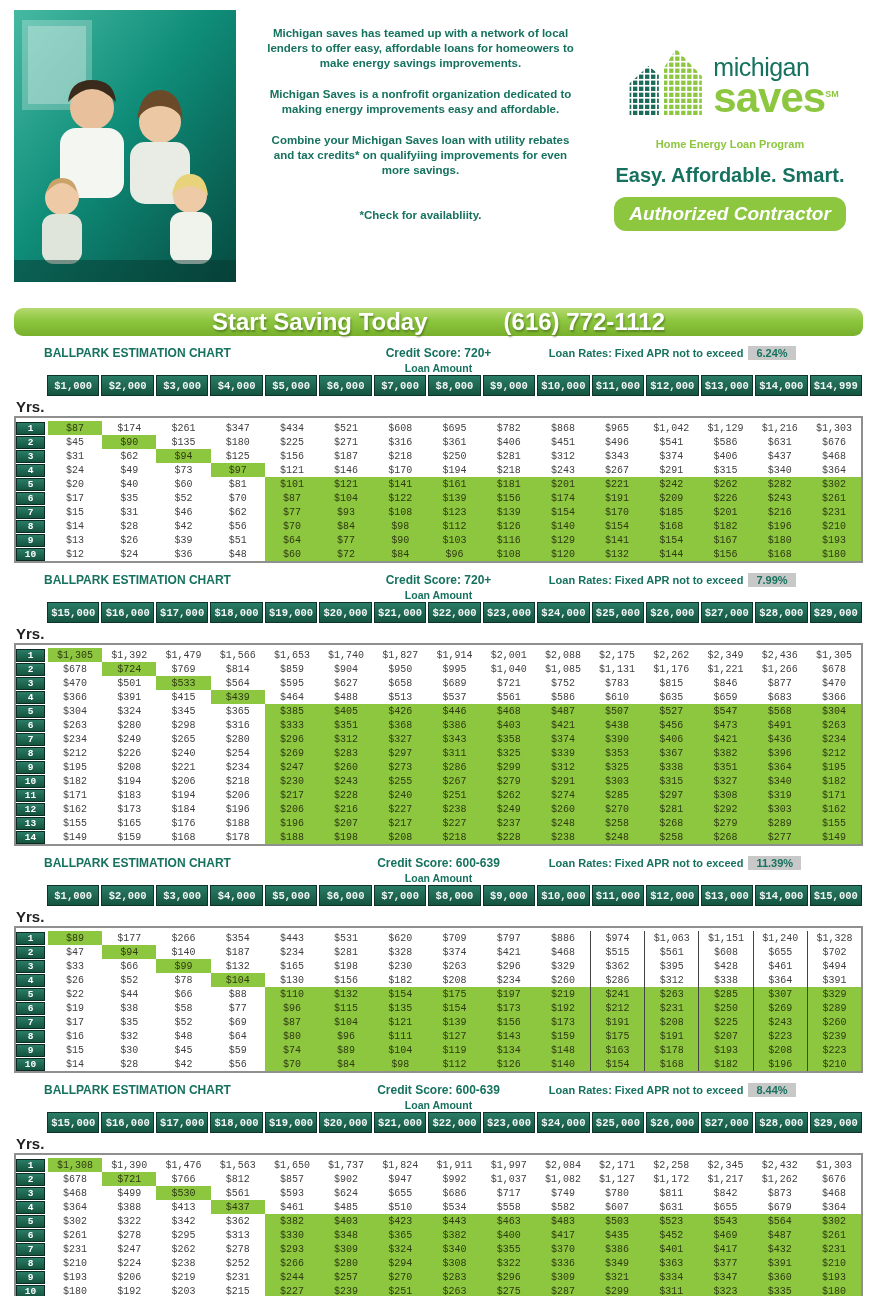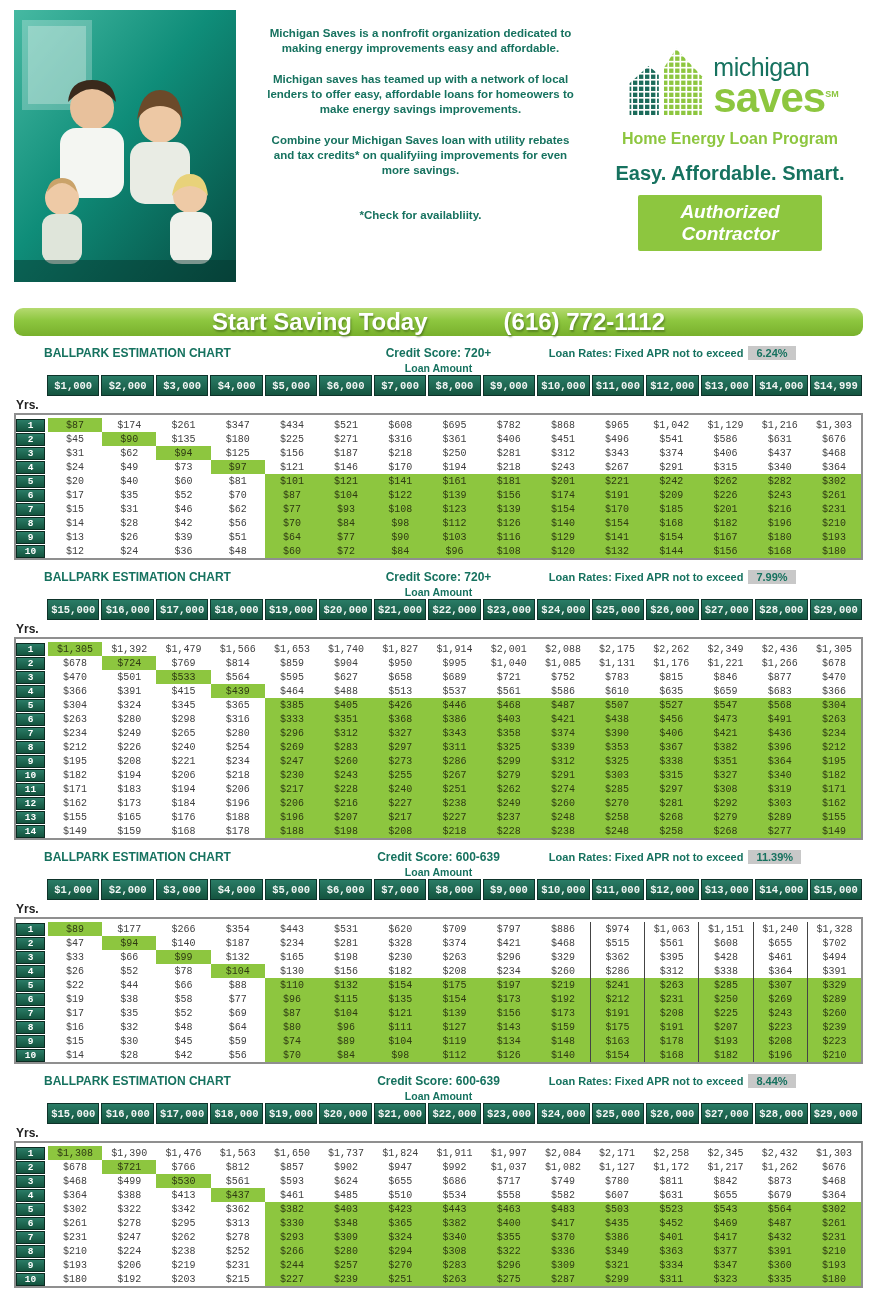--- a/index.html
+++ b/index.html
@@ -16,25 +16,25 @@
   .intro{flex:1; padding:16px 6px 0 14px; text-align:center; color:var(--teal);
          font-weight:bold; font-size:11.5px; line-height:1.3;}
   .intro p{margin-bottom:16px;}
   .intro p.note{margin-top:30px;}
   .logo-col{width:266px; flex:none; padding-top:28px; text-align:center;}
   .logo-row{display:flex; align-items:flex-end; justify-content:center; gap:6px;}
   .wordmark{text-align:left;}
   .brand-top{color:var(--teal); font-weight:normal; font-size:25px; letter-spacing:-0.5px; line-height:.9;}
   .brand-bottom{color:var(--green); font-weight:bold; font-size:42px; letter-spacing:-1px; line-height:.95;}
   .brand-sm{font-size:9px; vertical-align:super; letter-spacing:0;}
-  .subtitle{color:var(--green); font-weight:bold; font-size:16px; margin-top:12px;}
+  .subtitle{color:var(--green); font-weight:bold; font-size:11px; margin-top:20px;}
   .tagline{color:var(--teal); font-weight:bold; font-size:20px; margin-top:14px;}
-  .badge{display:block; margin:10px auto 0; width:184px; background:var(--green);
+  .badge{display:block; margin:10px auto 0; width:232px; background:var(--green);
          color:#fff; font-weight:bold; font-style:italic; font-size:19px;
-         padding:6px 0; border-radius:2px;}
+         padding:6px 0; border-radius:12px;}
 
   
   .banner{margin:26px 0 10px; height:28px; border-radius:9px;
           background:linear-gradient(180deg,#b5da70 0%,#8dc63f 45%,#78b02c 100%);
           display:flex; align-items:center; justify-content:center; gap:76px;
           color:#fff; font-size:24px; font-weight:bold;
           text-shadow:1px 2px 2px rgba(58,92,20,.55);}
 
   
   .table-block{margin-top:10px;}
@@ -46,21 +46,21 @@
   .rate-chip{display:inline-block; background:var(--rate_bg); padding:1px 8px;
              margin-left:5px; color:var(--teal);}
   .loan-amt{text-align:center; color:var(--teal); font-weight:bold; font-size:10.5px;
             margin-top:2px;}
   .tbl-head,.tbl-body{display:grid; grid-template-columns:32px repeat(15,1fr);font-family:Liberation Mono, monospace;}
   .tbl-head{margin-top:1px;}
   .hcell{background:linear-gradient(180deg,var(--hdr1),var(--hdr2)); color:#f2f6f4;
          font-weight:bold; font-size:10.5px; text-align:center; padding:4px 0 3px;
          border:1px solid #0e332a; margin:0 1px;}
   .corner{background:transparent;}
-  .yrs{font-size:12px; color:#222; font-weight:bold; padding:2px 0 1px 2px;}
+  .yrs{font-size:15px; color:#222; font-weight:bold; padding:2px 0 1px 2px;}
   .tbl-body{border:2px solid #8f8f8f; background:#fff; padding-top:3px;}
   .cell{font-size:10px; text-align:center; padding:1.5px 0; color:var(--cell_text);}
   .cell.hl{background:var(--hl); color:#2e3a12;}
   .cell.vb{border-left:1px solid #444;}
   .ycell{background:linear-gradient(180deg,var(--hdr1),var(--hdr2)); color:#fff;
          font-weight:bold; font-size:9.5px; text-align:center; border:1px solid #0c2c22;
          margin:0.5px 3px 0.5px 0; display:flex; align-items:center; justify-content:center;}
 </style>
 </head>
 <body>
@@ -94,22 +94,22 @@
         <rect x="28" y="204" width="40" height="50" rx="12" fill="#dfe5da"></rect>
 
         <circle cx="176" cy="186" r="17" fill="#eecaa6"></circle>
         <path d="M158 186 q3 -22 18 -22 q16 0 18 22 q-7 -10 -18 -10 q-11 0 -18 10z" fill="#e8d27a"></path>
         <rect x="156" y="202" width="42" height="52" rx="12" fill="#f0f2ec"></rect>
         <rect x="0" y="250" width="222" height="22" fill="#05382f" opacity="0.5"></rect>
       </svg>
     </div>
 
     <div class="intro">
+      <p>Michigan saves has teamed up with a network of local lenders to offer easy, affordable loans for homeowers to make energy savings improvements.</p>
       <p>Michigan Saves is a nonfrofit organization dedicated to making energy improvements easy and affordable.</p>
-      <p>Michigan saves has teamed up with a network of local lenders to offer easy, affordable loans for homeowers to make energy savings improvements.</p>
       <p>Combine your Michigan Saves loan with utility rebates and tax credits* on qualifyiing improvements for even more savings.</p>
       <p class="note">*Check for availabliity.</p>
     </div>
 
     <div class="logo-col">
       <div class="logo-row">
         <svg width="86" height="80" viewBox="0 0 100 92">
           <defs>
             <pattern id="sq" width="7" height="7" patternUnits="userSpaceOnUse">
               <rect width="5" height="5" fill="#fff"></rect>

